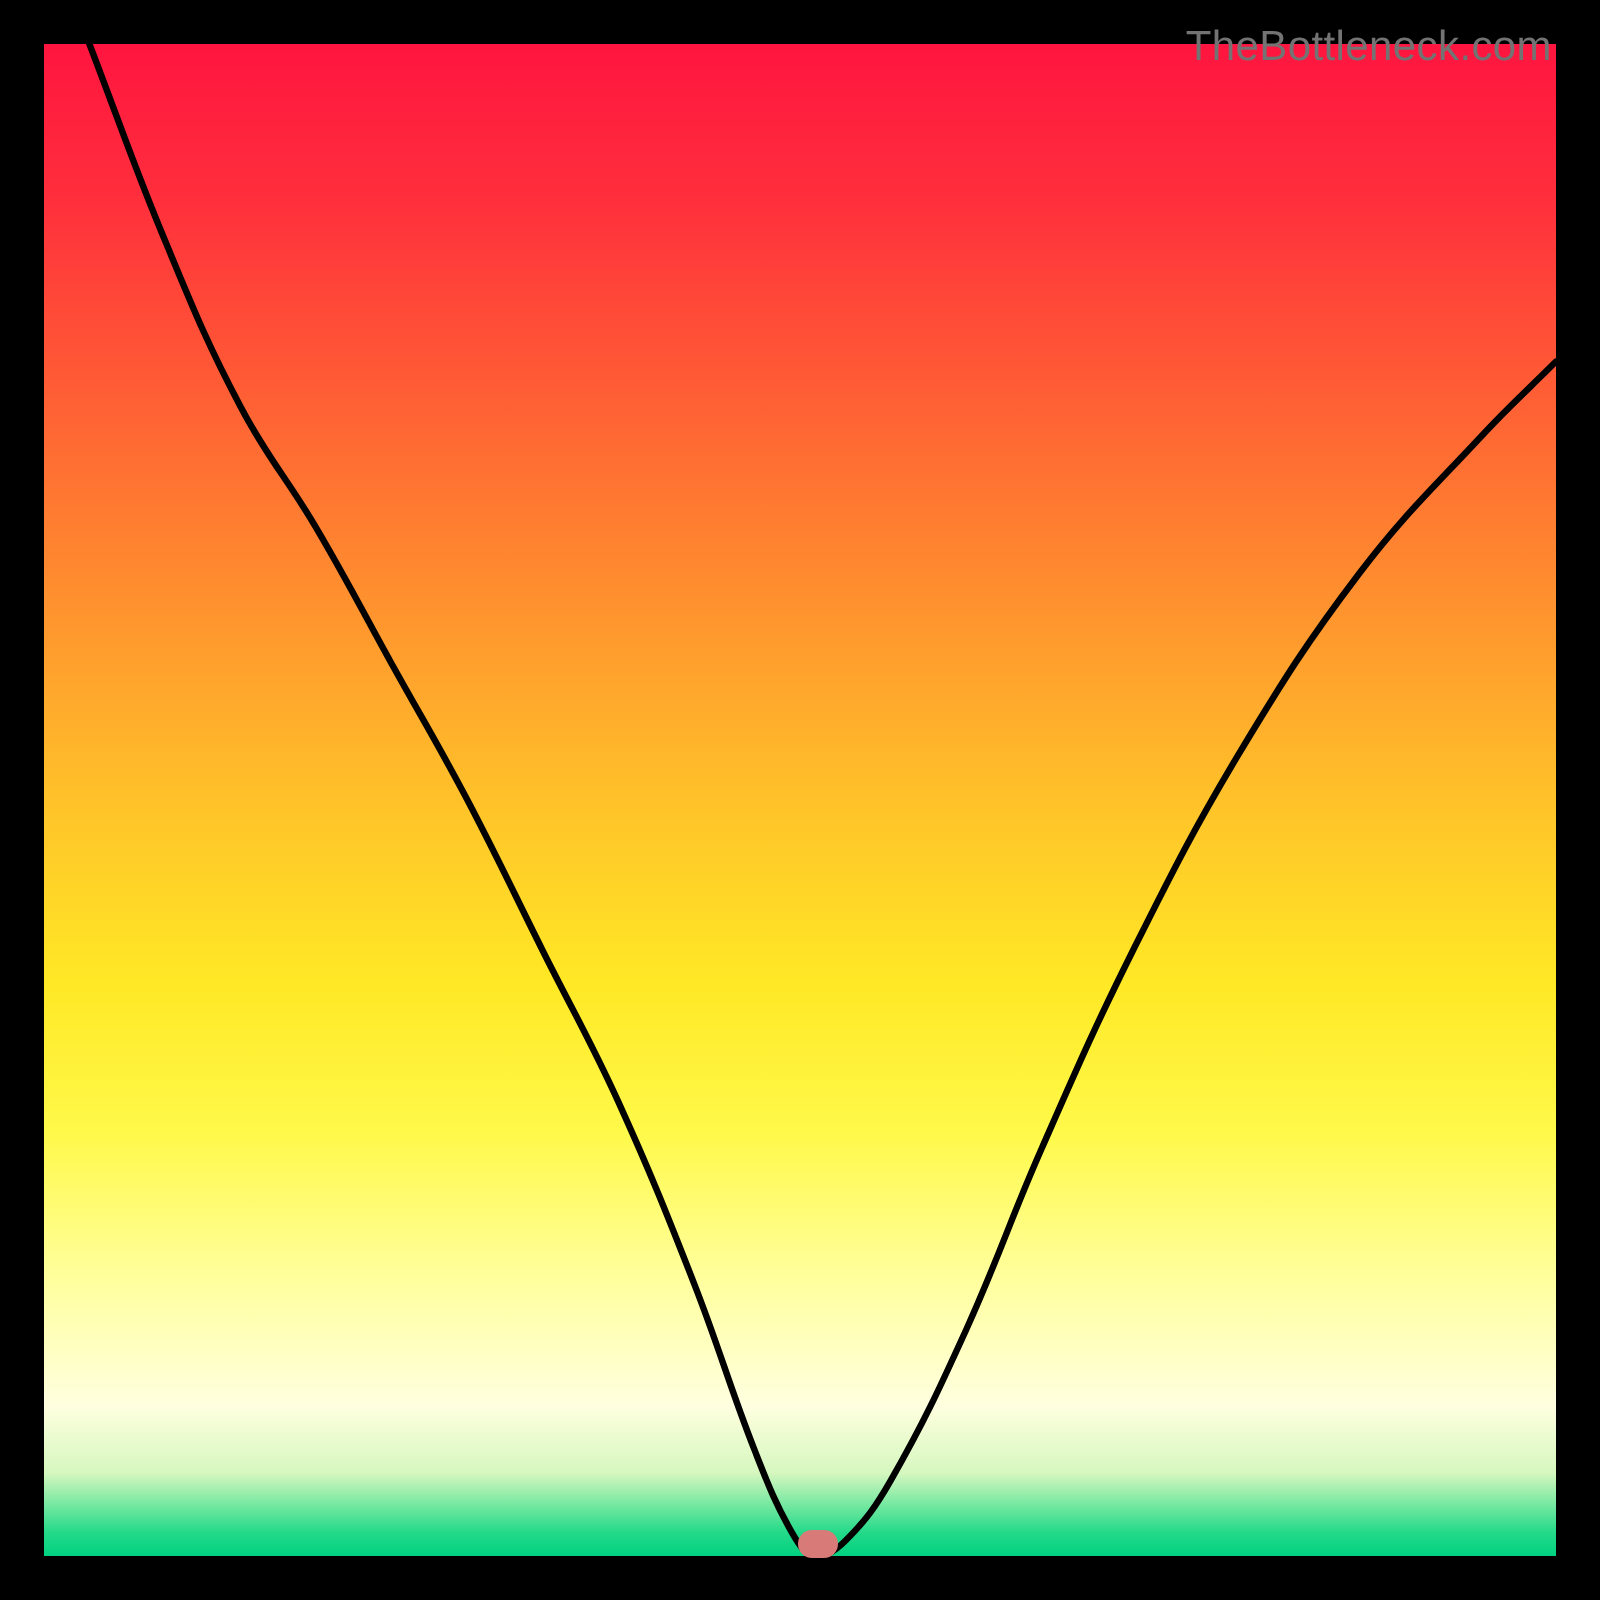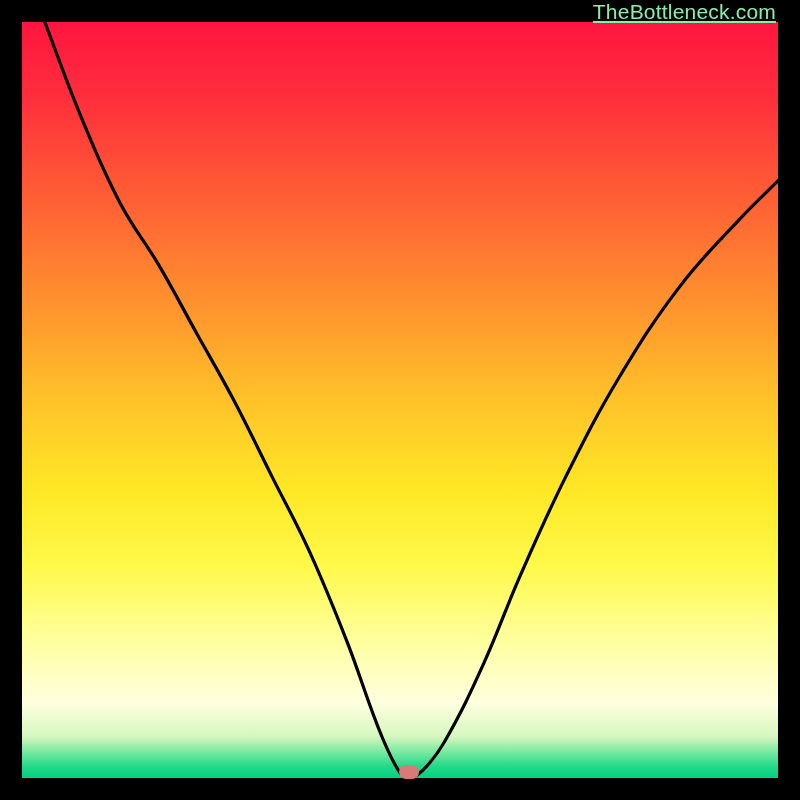--- a/index.html
+++ b/index.html
@@ -21,27 +21,26 @@
   }
   .plot {
     position: absolute;
     left: 0;
     top: 0;
     width: 756px;
     height: 756px;
   }
   .watermark {
     position: absolute;
-    top: 0;
+    top: 12px;
     right: 24px;
-    color: #86efac;
+    color: #737373;
     font-size: 21px;
     font-weight: 500;
     letter-spacing: 0.2px;
-    text-decoration: underline;
   }
   .minpoint {
     position: absolute;
     width: 20px;
     height: 14px;
     border-radius: 7px;
     background: #d87a78;
     transform: translate(-50%, -50%);
   }
 </style>

